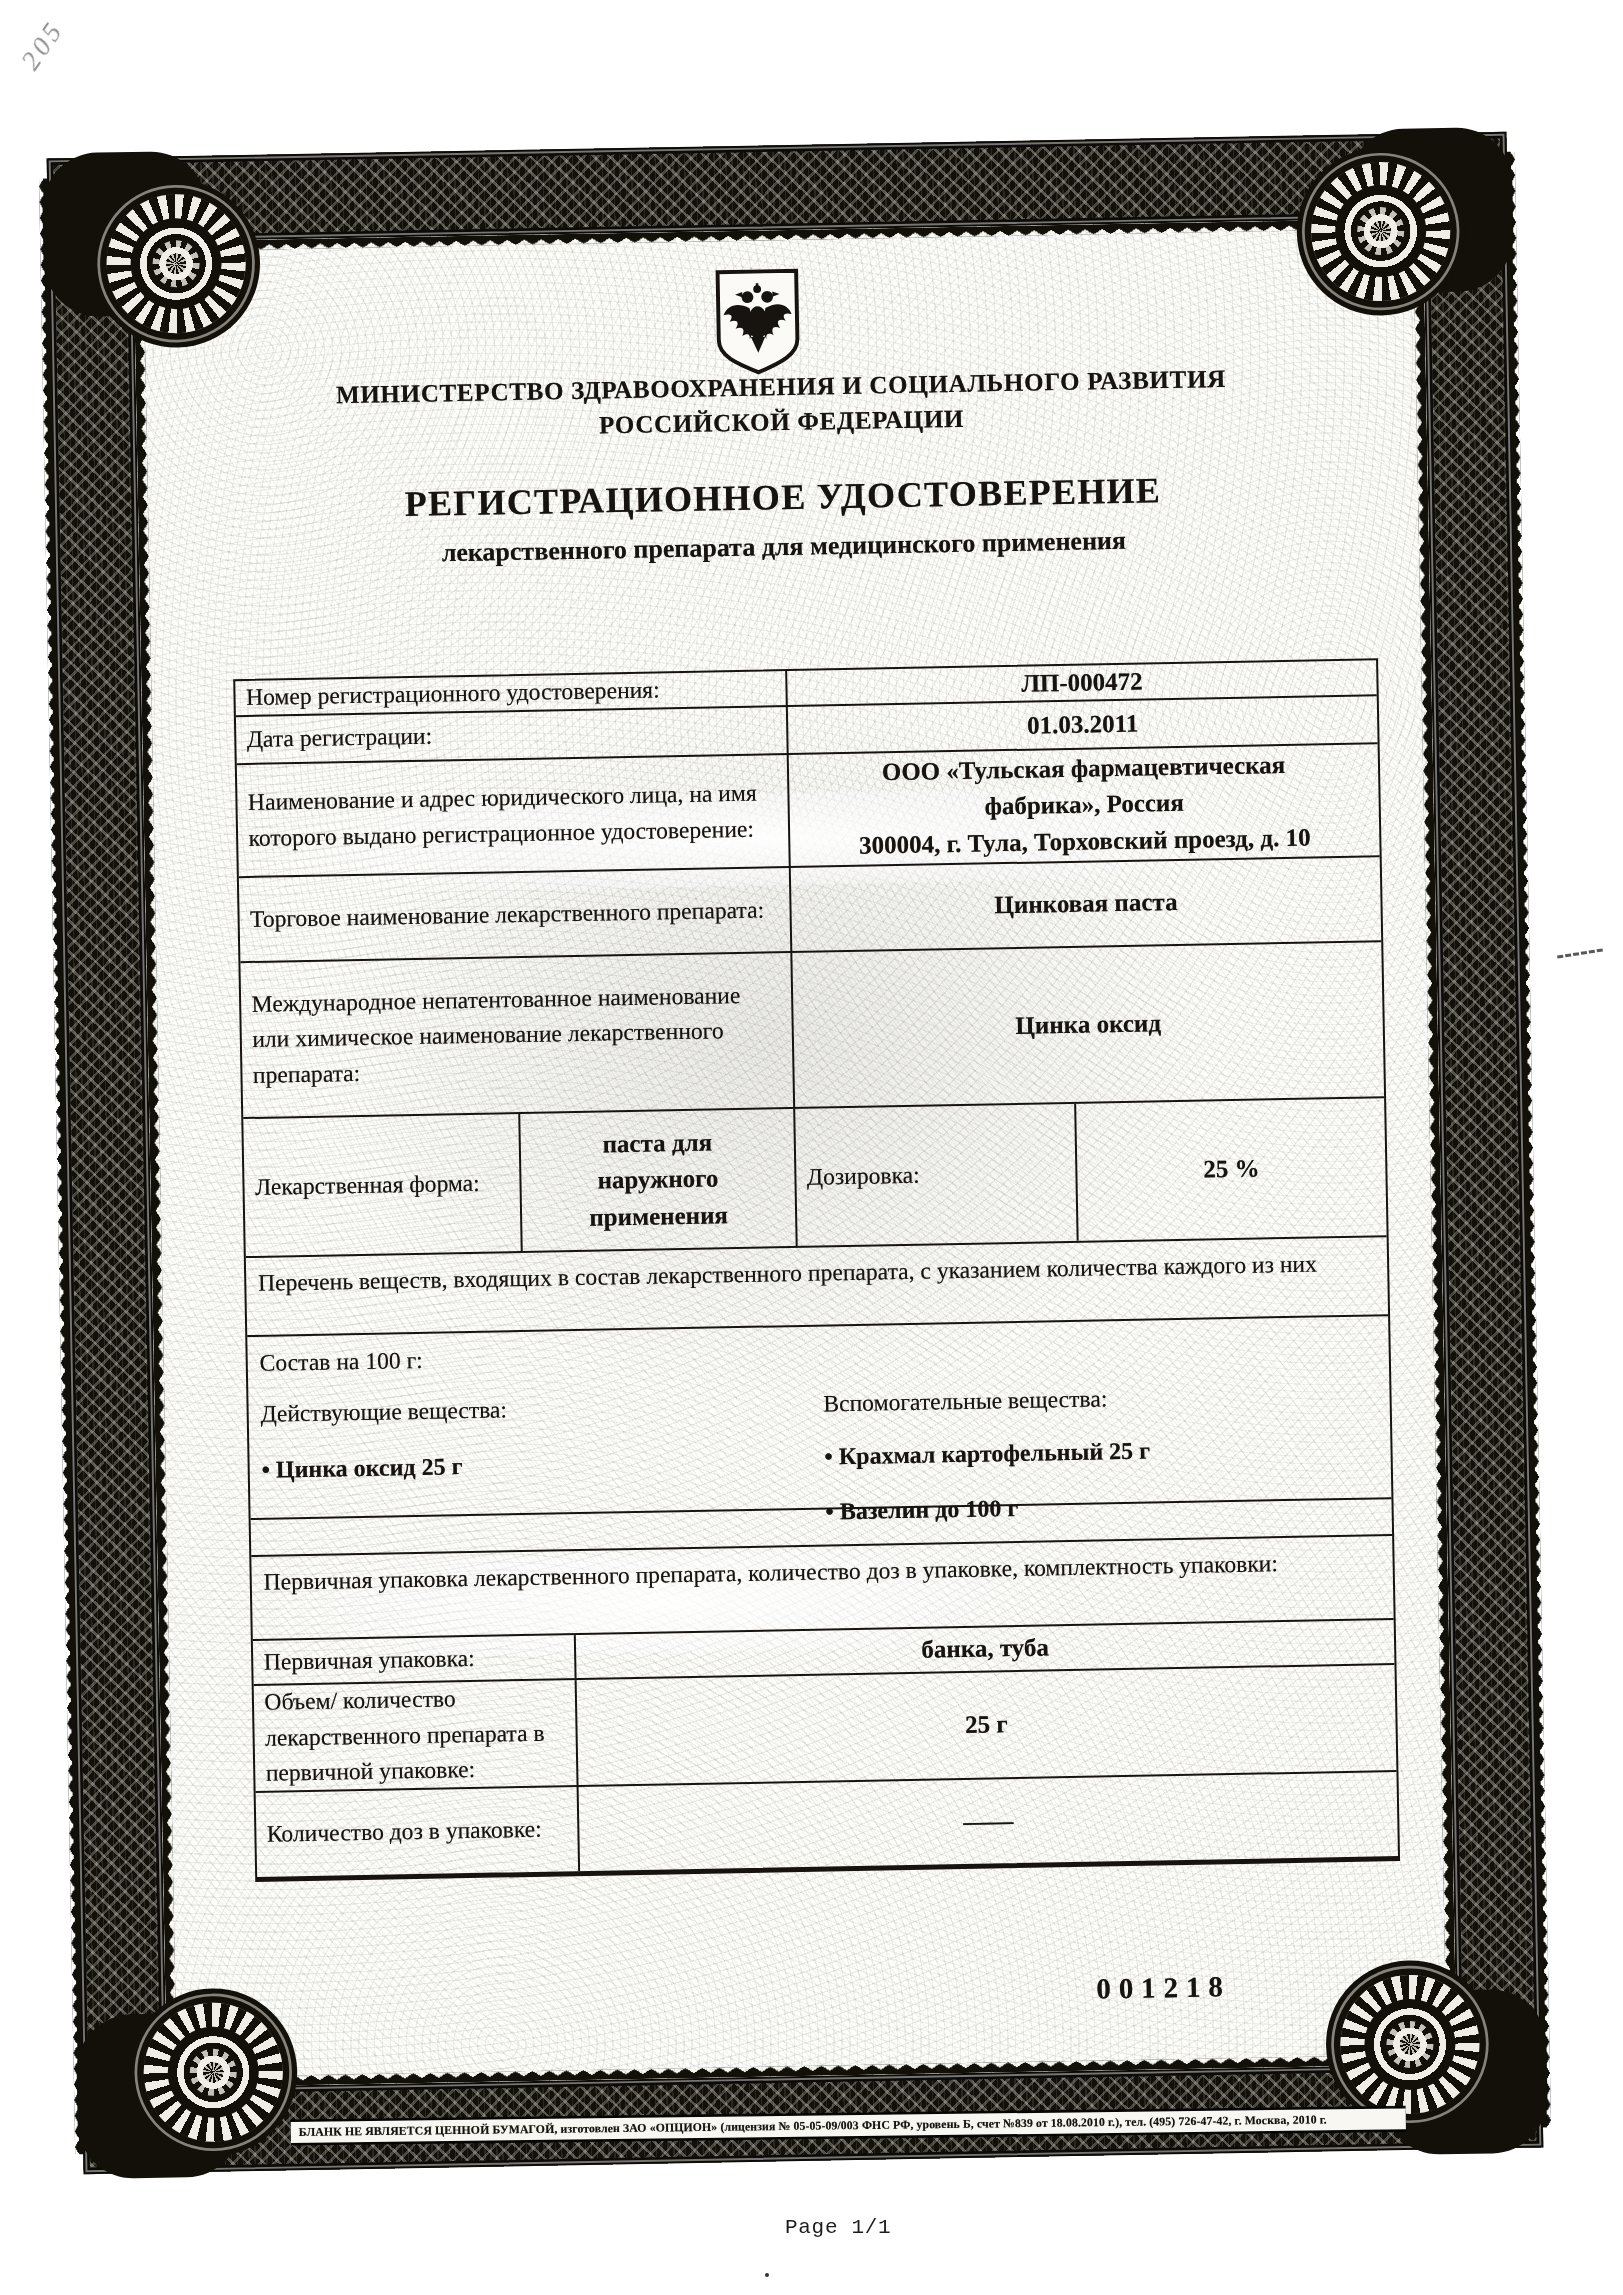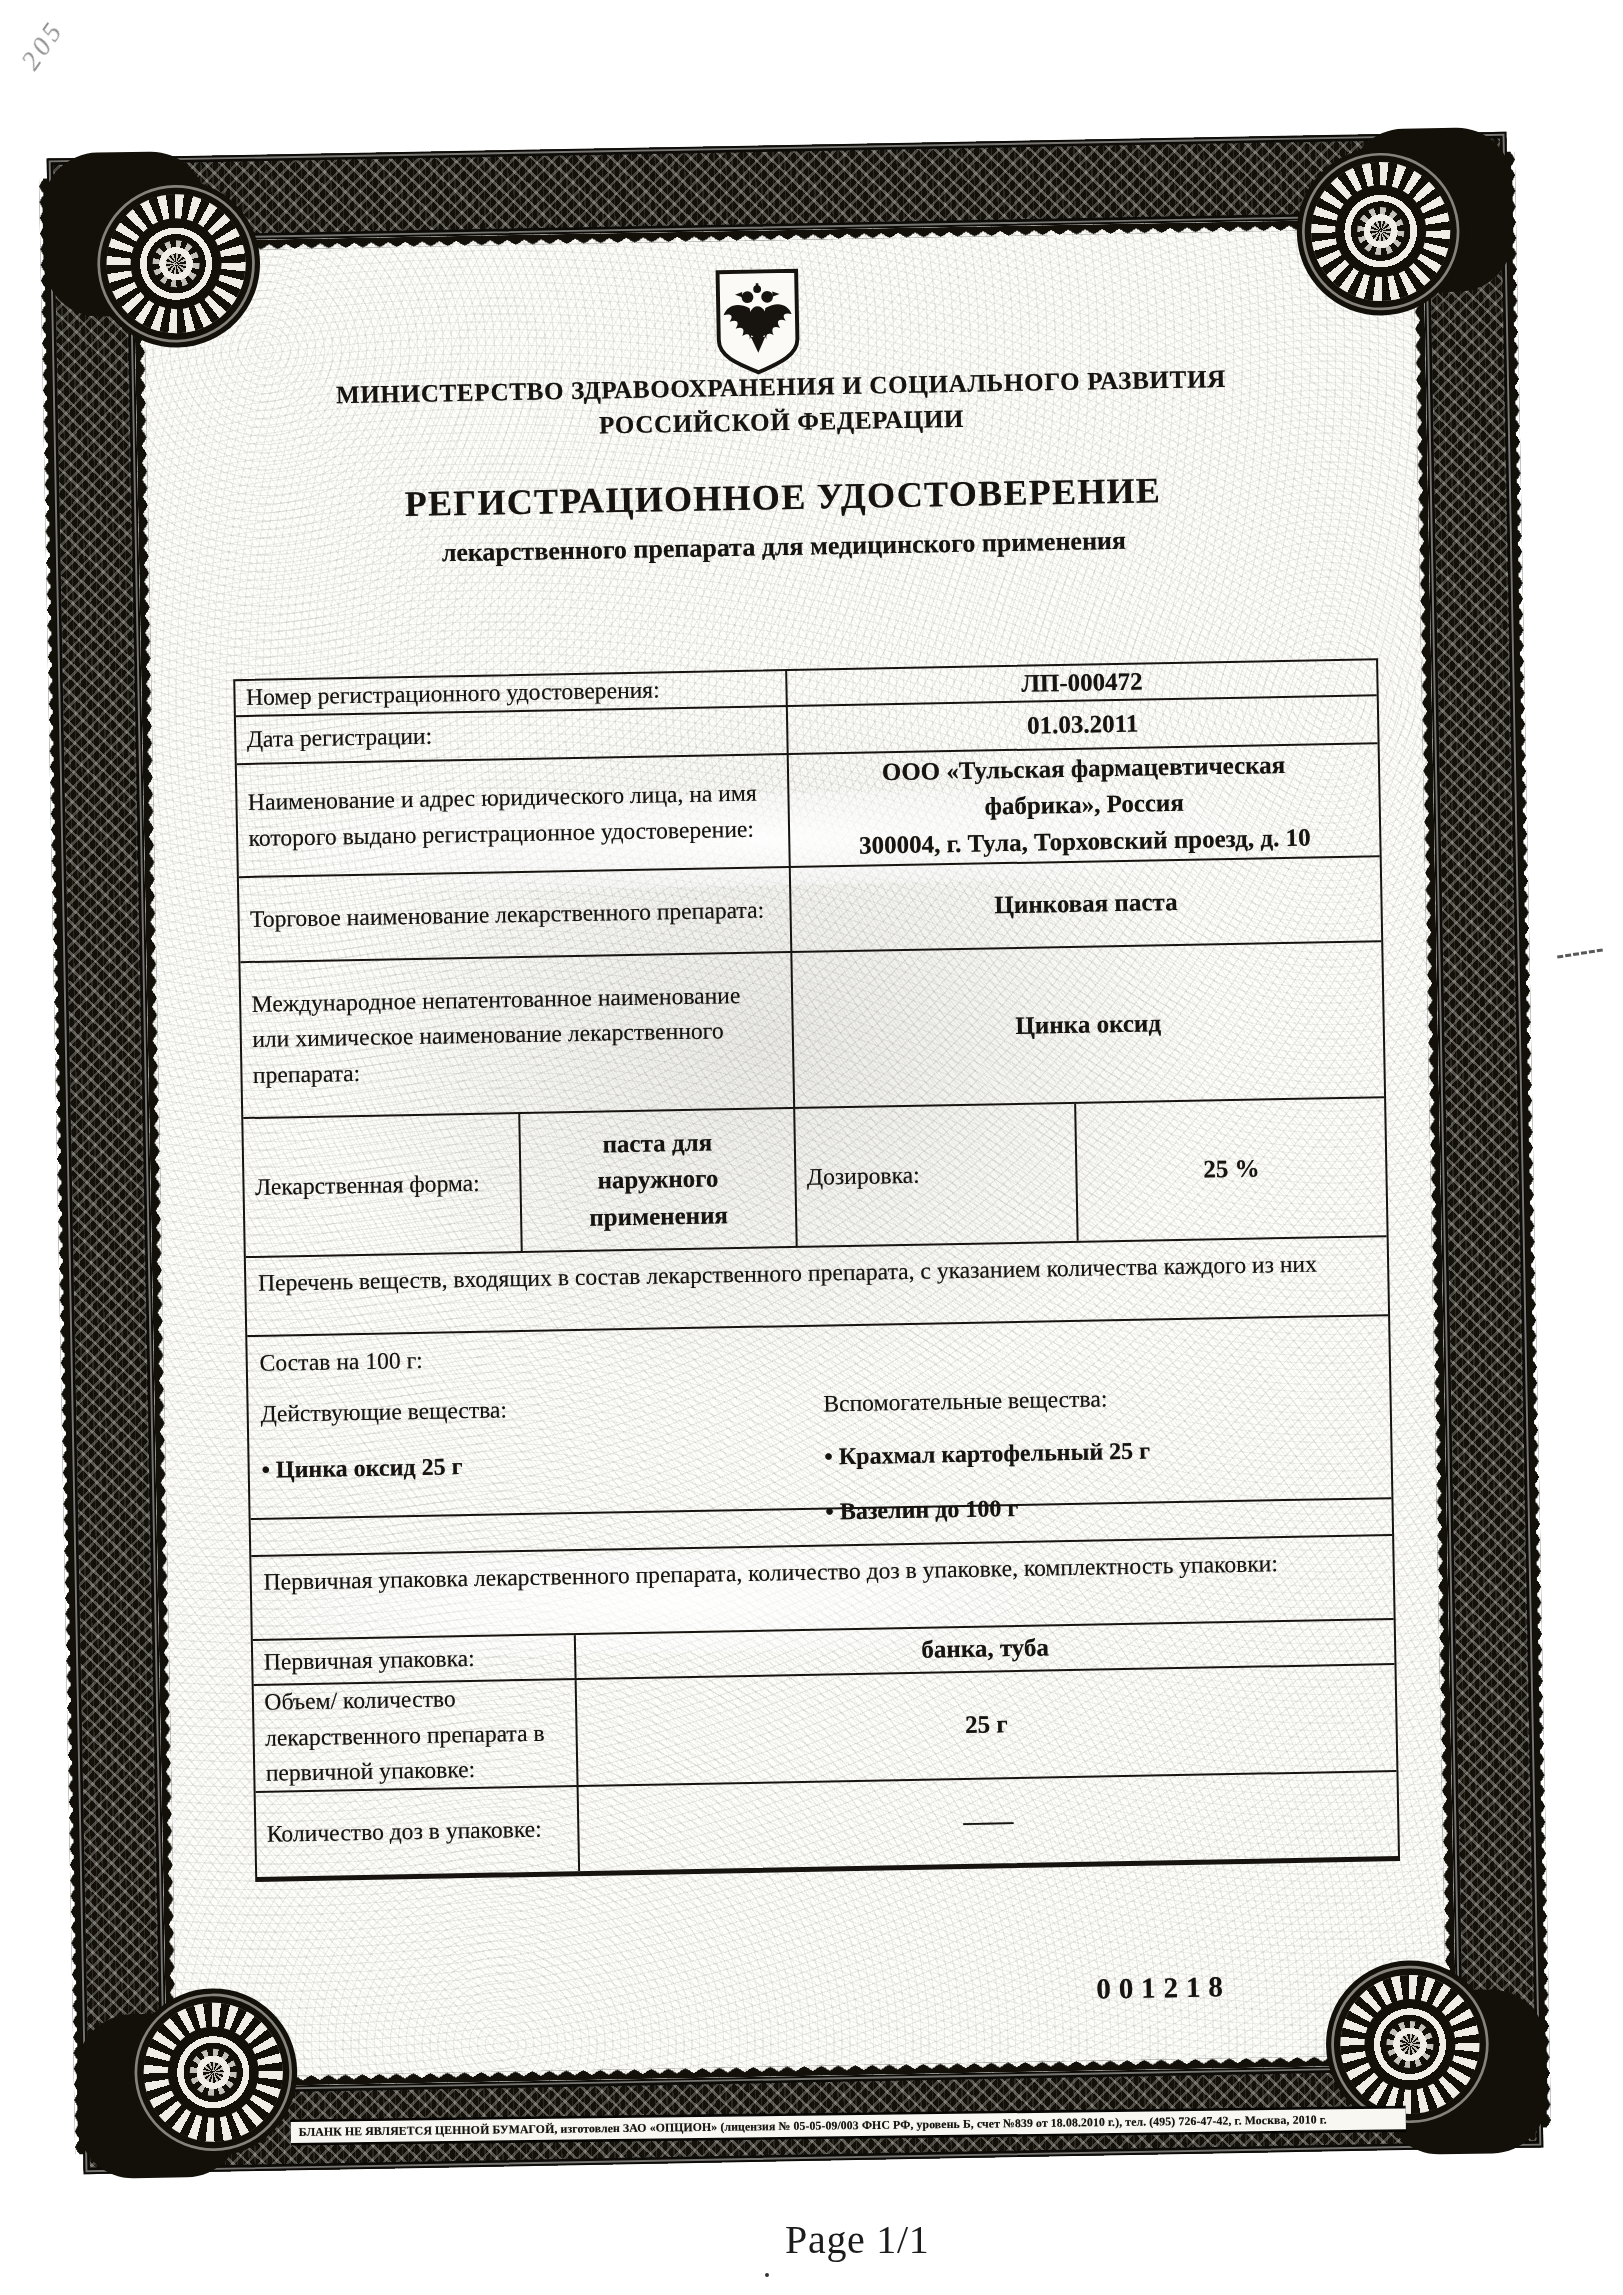--- a/index.html
+++ b/index.html
@@ -115,22 +115,22 @@
      overflow:hidden;white-space:nowrap;}
   .footer-strip span{font-size:11.8px;font-weight:700;letter-spacing:0.1px;padding-left:7.9px;}
 
   
   .pencil-note{position:absolute;left:15.7px;top:29px;font-size:27.5px;font-style:italic;
      color:var(--pencil);opacity:.75;transform:rotate(-55deg);letter-spacing:3.9px;
      filter:blur(0.4px);}
   .pen-dash{position:absolute;left:1557px;top:952px;width:46px;height:0;
      border-top:3.3px dashed #3c3c3c;transform:rotate(-9deg);opacity:.85;}
   .ink-dot{position:absolute;left:765px;top:2273px;width:3.9px;height:3.9px;border-radius:50%;background:#333;}
-  .page-indicator{position:absolute;left:785px;top:2216px;font-family:Liberation Serif, serif;
-     font-size:40px;color:#1c1c1c;letter-spacing:0.7px;}
+  .page-indicator{position:absolute;left:785px;top:2216px;font-family:Liberation Mono, monospace;
+     font-size:21px;color:#1c1c1c;letter-spacing:0.7px;}
 </style>
 </head>
 <body>
 
 <div class="scan">
 
   <div class="pencil-note">205</div>
   <div class="pen-dash"></div>
   <div class="ink-dot"></div>
 

